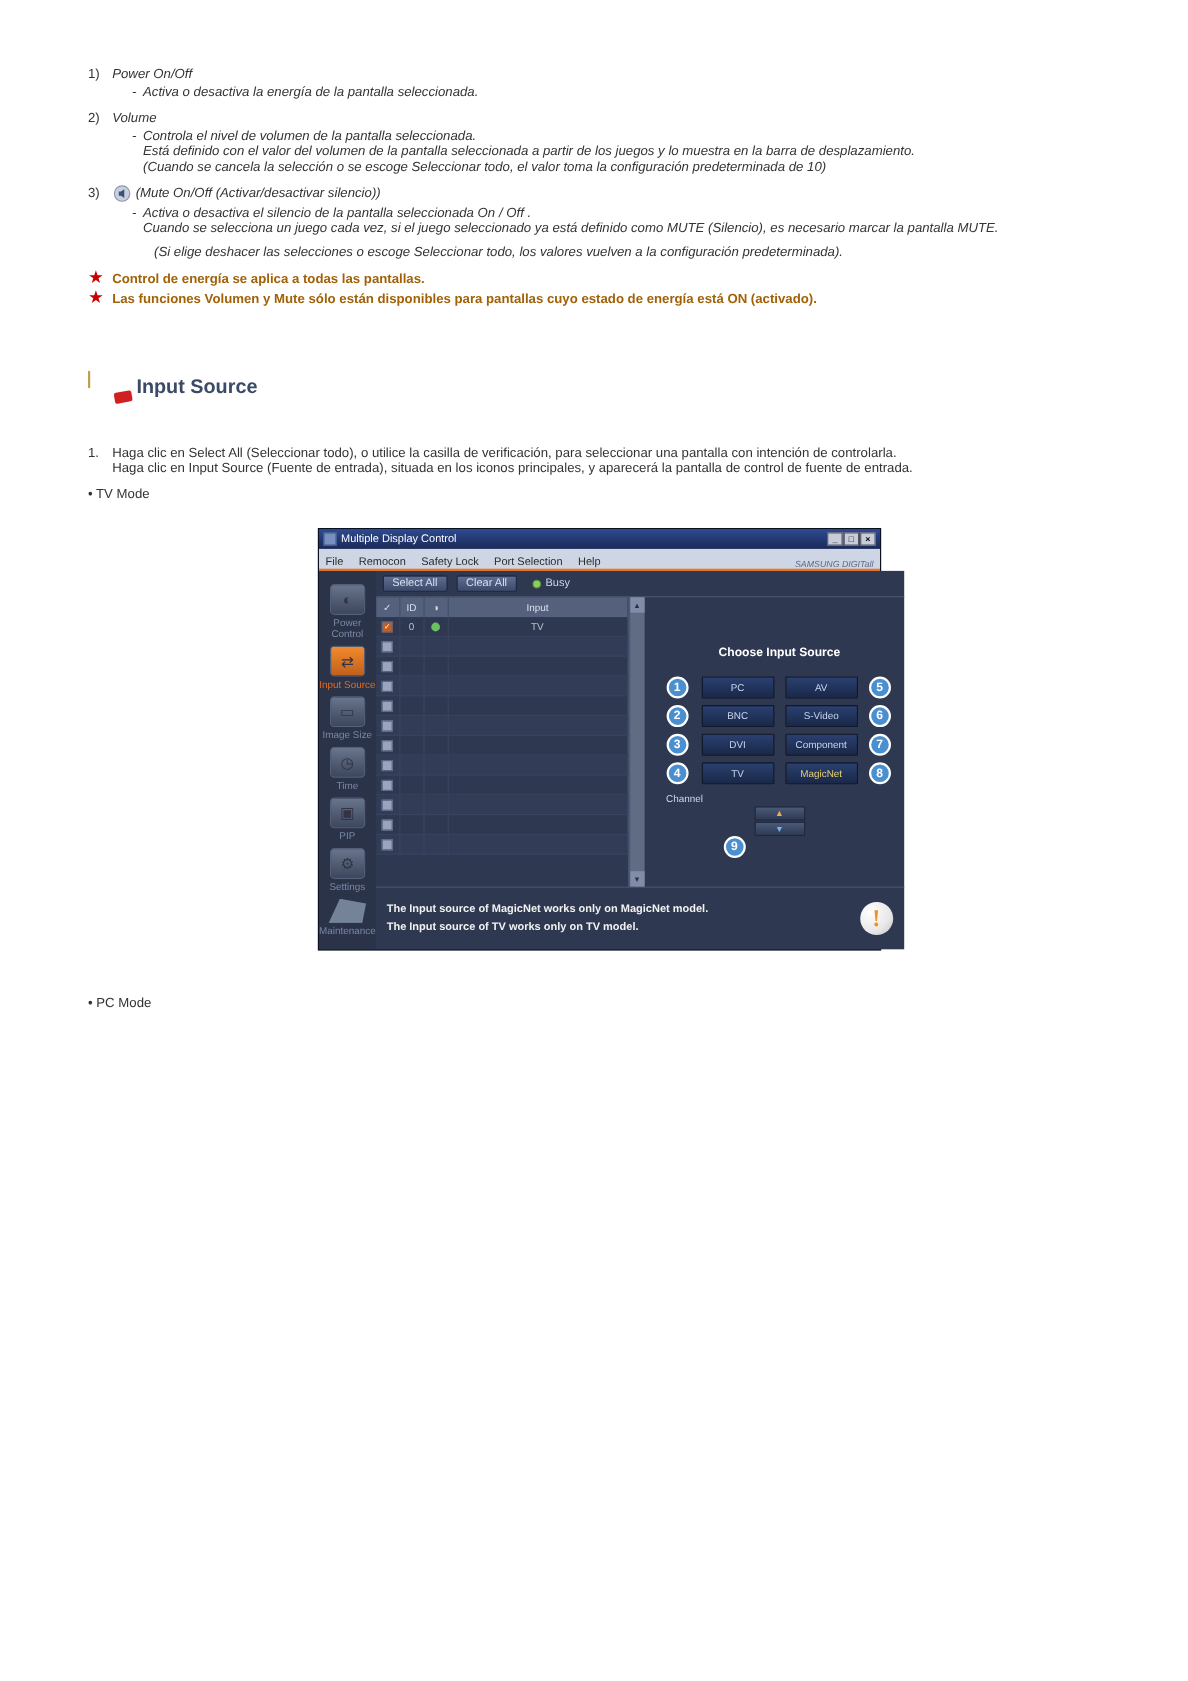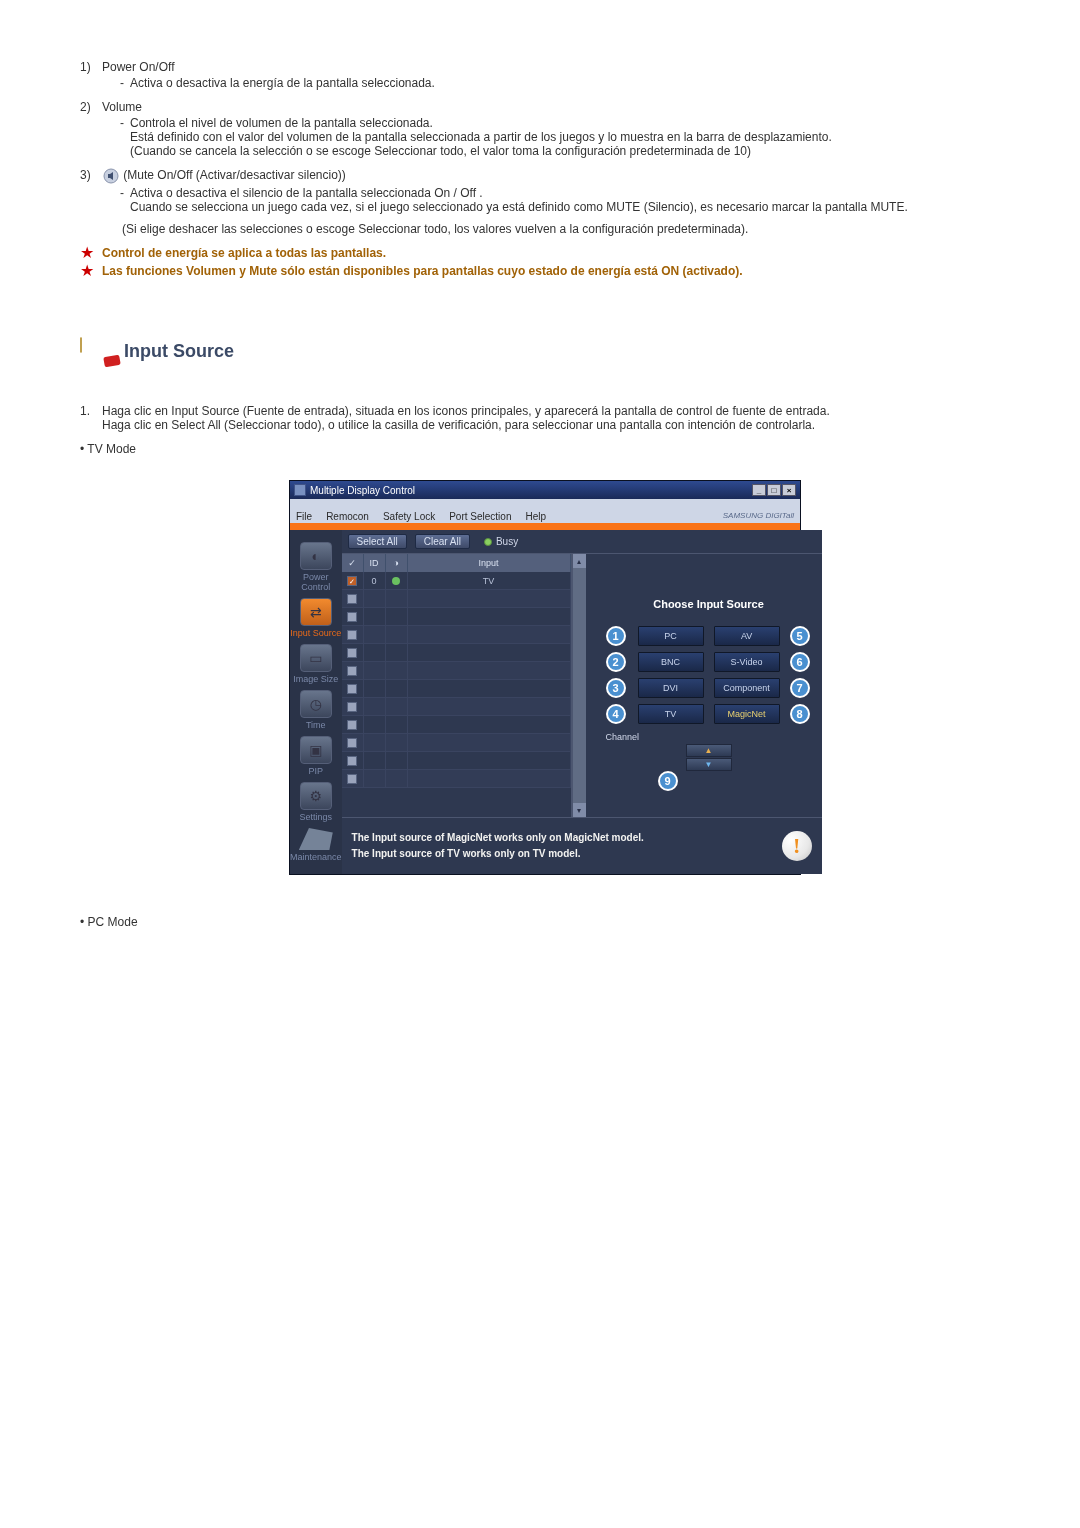--- a/index.html
+++ b/index.html
@@ -3,21 +3,21 @@
 <meta charset="utf-8">
 <style>
   * { box-sizing: border-box; margin: 0; padding: 0; }
   body { background: #fff; font-family: Verdana, Arial, sans-serif; font-size: 12px; color: #333; width: 1080px; }
   .page { padding: 60px 70px 60px 70px; }
   .content { margin-left: 10px; }
   ol.num { list-style: none; }
   ol.num > li { margin-bottom: 10px; }
   .num-row { display: flex; }
   .num-idx { width: 22px; flex-shrink: 0; }
-  .num-body { flex: 1; }
+  .num-body { flex: 1; font-style: italic; }
   .num-title { margin-bottom: 2px; }
   .sub { margin-left: 18px; margin-top: 2px; }
   .sub .dash { display: flex; }
   .sub .dash .d { width: 10px; flex-shrink: 0; }
   .sub .dash .t { flex: 1; }
   .star-row { display: flex; margin-top: 4px; margin-bottom: 4px; }
   .star { color: #c00; font-size: 16px; width: 22px; flex-shrink: 0; line-height: 14px; }
   .star-txt { font-weight: bold; color: #a16207; flex: 1; }
   .section-head { display: flex; align-items: center; margin-top: 60px; margin-bottom: 40px; }
   .head-icon { width: 36px; height: 26px; margin-right: 8px; position: relative; }
@@ -31,21 +31,21 @@
   .bullet-line { margin-top: 10px; margin-bottom: 10px; }
   .mute-ico { display: inline-block; width: 18px; height: 16px; vertical-align: middle; }
   .gap { height: 8px; }
   
   .shot-wrap { display: flex; justify-content: center; margin: 24px 0 40px 0; }
   .shot { width: 512px; background: #2a3348; border: 1px solid #0a1020; color: #cfd6e8; font-size: 10px; position: relative; }
   .titlebar { height: 18px; background: linear-gradient(to bottom,#2e4a90,#1a2a58); display: flex; align-items: center; padding: 0 4px; color: #fff; font-size: 10px; }
   .titlebar .ticon { width: 12px; height: 12px; background: #7890c0; margin-right: 4px; border: 1px solid #405488; }
   .titlebar .tname { flex: 1; }
   .titlebar .wbtn { width: 14px; height: 12px; background: #c8ccd8; margin-left: 1px; border: 1px solid #556; display: flex; align-items: center; justify-content: center; color: #000; font-size: 8px; font-weight: bold; }
-  .menubar { height: 20px; background: #ced6e6; display: flex; align-items: flex-start; padding: 12px 6px; gap: 14px; color: #2a2a2a; font-size: 10px; border-bottom: 7px solid #f97316; }
+  .menubar { height: 20px; background: #ced6e6; display: flex; align-items: flex-end; padding: 0 6px; gap: 14px; color: #2a2a2a; font-size: 10px; border-bottom: 2px solid #f97316; }
   .menubar .logo { margin-left: auto; font-size: 8px; color: #5a6a8a; font-style: italic; }
   .shot-body { display: flex; }
   .sidebar { width: 92px; background: linear-gradient(to bottom,#2a3348,#2a3348); padding: 6px 0; }
   .sitem { text-align: center; margin: 6px 0; color: #7a88a8; font-size: 9px; }
   .sitem.active { color: #e86a1a; }
   .sicon { width: 32px; height: 28px; background: linear-gradient(to bottom,#68758c,#3c465c); border: 1px solid #555f78; border-radius: 4px; margin: 0 auto 2px auto; display: flex; align-items: center; justify-content: center; font-size: 14px; color: #334; }
   .sitem.active .sicon { background: linear-gradient(to bottom,#f28a2e,#c0601a); }
   .maint-ico { width: 34px; height: 22px; background: #758398; margin: 0 auto 2px auto; clip-path: polygon(0 100%, 30% 0, 100% 20%, 90% 100%); }
   .main { flex: 1; background: #2e3850; display: flex; flex-direction: column; }
   .toolbar { height: 24px; display: flex; align-items: center; gap: 8px; padding: 0 6px; border-bottom: 1px solid #4c5670; }
@@ -135,21 +135,21 @@
         </span>
         <span>(Mute On/Off (Activar/desactivar silencio))</span>
        </div>
        <div class="sub">
         <div class="dash">
                   <span class="d">-</span>
                   <span class="t">Activa o desactiva el silencio de la pantalla seleccionada On / Off .</span>
                 </div>
         <div class="t" style="margin-left:10px">Cuando se selecciona un juego cada vez, si el juego seleccionado ya está definido como MUTE (Silencio), es necesario marcar la pantalla MUTE.</div>
         <div class="gap"></div>
-        <div class="t" style="margin-left:2px">(Si elige deshacer las selecciones o escoge Seleccionar todo, los valores vuelven a la configuración predeterminada).</div>
+        <div class="t" style="margin-left:20px">(Si elige deshacer las selecciones o escoge Seleccionar todo, los valores vuelven a la configuración predeterminada).</div>
        </div>
      </div>
     </div>
    </li>
   </ol>
 
   <div class="star-row">
    <span class="star">★</span>
    <span class="star-txt">Control de energía se aplica a todas las pantallas.</span>
   </div>
@@ -160,22 +160,22 @@
 
   <div class="section-head">
     <span class="head-icon"><span class="box"></span><span class="sw"></span></span>
     <span class="section-title">Input Source</span>
   </div>
 
   <ol class="plain">
    <li>
     <span class="pidx">1.</span>
     <div class="pbody">
+      <div>Haga clic en Select All (Seleccionar todo), o utilice la casilla de verificación, para seleccionar una pantalla con intención de controlarla.</div>
       <div>Haga clic en Input Source (Fuente de entrada), situada en los iconos principales, y aparecerá la pantalla de control de fuente de entrada.</div>
-      <div>Haga clic en Select All (Seleccionar todo), o utilice la casilla de verificación, para seleccionar una pantalla con intención de controlarla.</div>
     </div>
    </li>
   </ol>
 
   <div class="bullet-line">• TV Mode</div>
 
   <div class="shot-wrap">
    <div class="shot">
     <div class="titlebar">
      <span class="ticon"></span>

